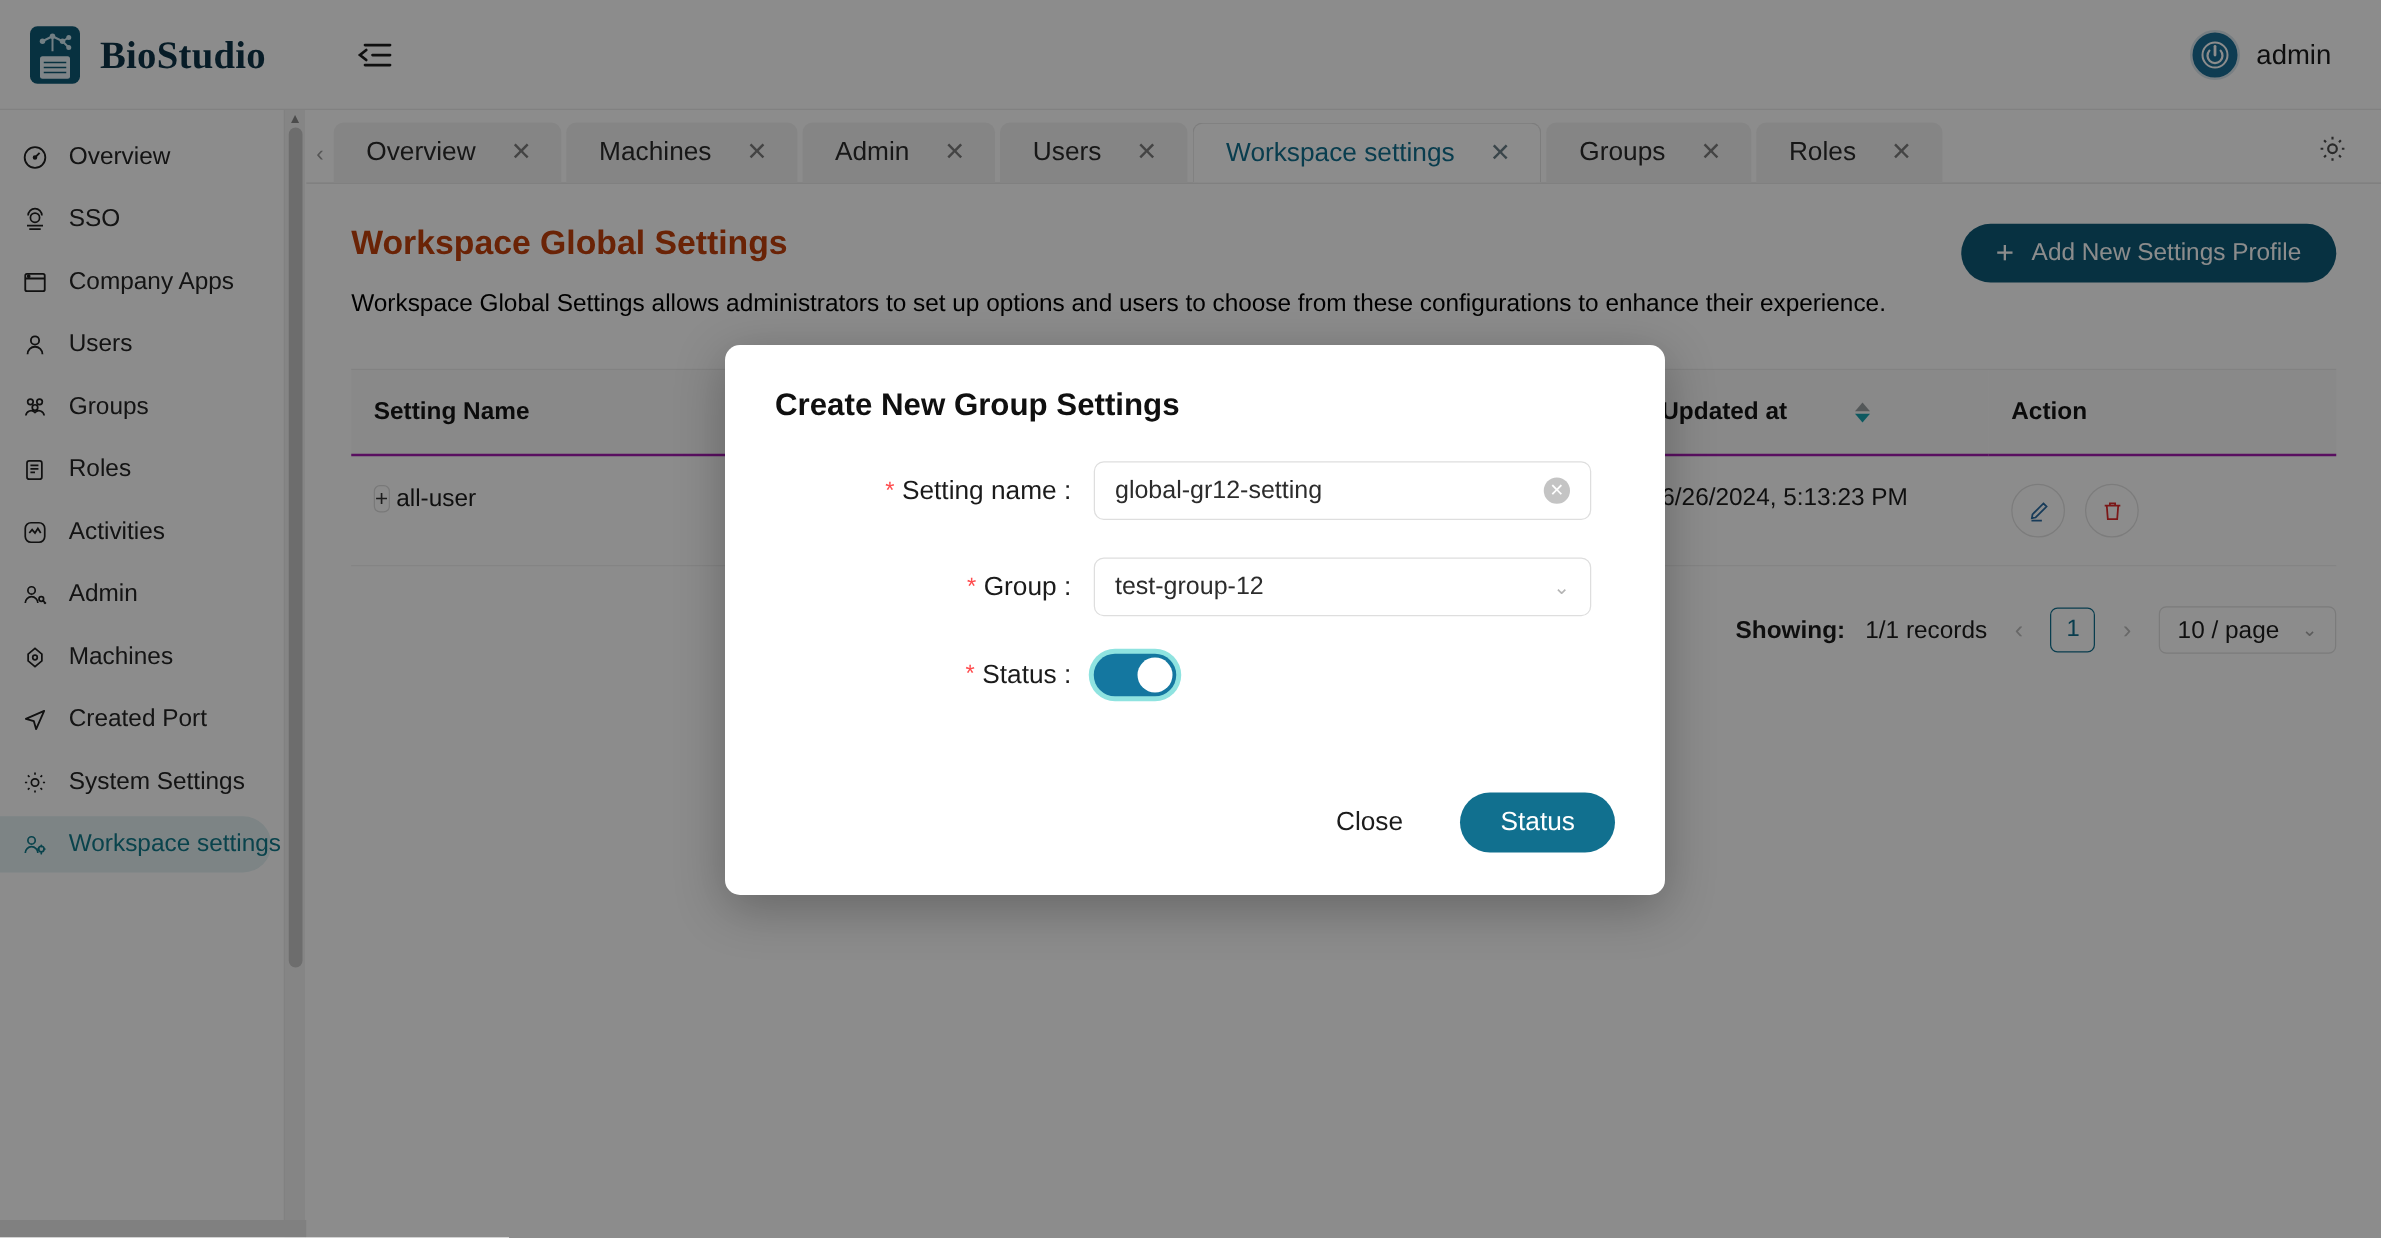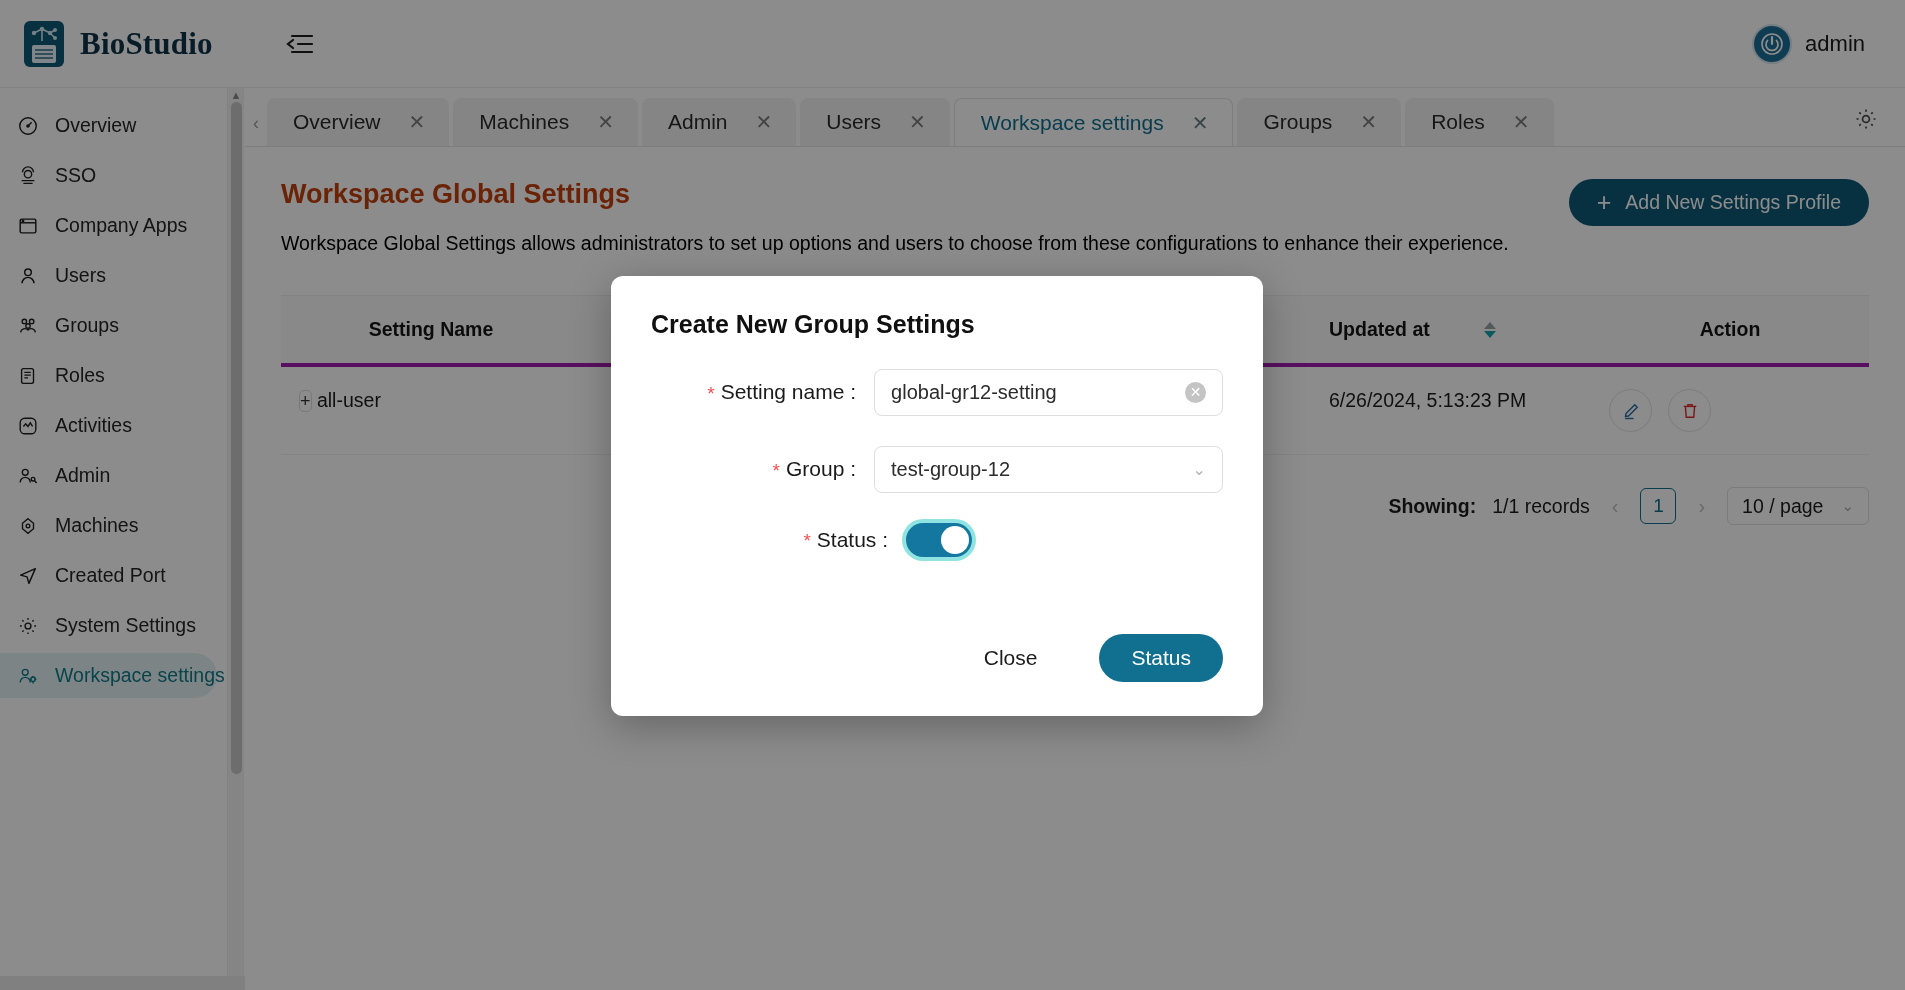--- a/index.html
+++ b/index.html
@@ -121,22 +121,22 @@
     background: #0d5977; color: #ffffff; font-size: 19.5px;
     display: flex; align-items: center; gap: 14px; cursor: pointer;
     font-family: "Liberation Sans", sans-serif;
   }
   #add-btn .plus { font-size: 25px; line-height: 1; font-weight: 400; }
 
   
   #table-wrap { margin-top: 40px; border-top: 1px solid #ededed; }
   table { width: 100%; border-collapse: collapse; }
   thead th {
-    background: #fafafa; text-align: center; font-size: 19.5px; font-weight: 700;
-    color: #151515; padding: 22px 18px; border-bottom: 4px solid #a21caf;
+    background: #fafafa; text-align: left; font-size: 19.5px; font-weight: 700;
+    color: #151515; padding: 22px 18px; border-bottom: 2px solid #a21caf;
     white-space: nowrap;
   }
   thead th.sortable > .th-inner { display: flex; align-items: center; gap: 54px; }
   .sorter { display: inline-flex; flex-direction: column; gap: 2px; line-height: 0; }
   .sorter .up   { width: 0; height: 0; border-left: 6px solid transparent; border-right: 6px solid transparent; border-bottom: 7px solid #9aa0a3; }
   .sorter .down { width: 0; height: 0; border-left: 6px solid transparent; border-right: 6px solid transparent; border-top: 7px solid #19a3b0; }
   tbody td {
     font-size: 19.5px; color: #1c1c1c; padding: 22px 18px;
     border-bottom: 1px solid #f0f0f0; vertical-align: top;
   }
@@ -167,25 +167,24 @@
   #page-size {
     height: 38px; min-width: 140px; border: 1px solid #e0e0e0; border-radius: 6px;
     display: flex; align-items: center; justify-content: space-between;
     padding: 0 14px; gap: 18px; color: #1c1c1c; cursor: pointer;
   }
   #page-size .caret { color: #a8a8a8; font-size: 15px; }
 
   
   #modal {
     position: absolute; z-index: 100;
-    left: 580px; top: 276px; width: 652px; height: 440px;
+    left: 580px; top: 276px; width: 752px; height: 440px;
     background: #ffffff; border-radius: 12px;
     box-shadow: 0 10px 40px rgba(0,0,0,.28);
     padding: 34px 40px 0 40px;
-    margin-left: 31px;
   }
   #modal-title { font-size: 25px; font-weight: 700; color: #101010; }
   .form-row { display: flex; align-items: center; margin-top: 30px; }
   .form-label {
     width: 255px; text-align: right; padding-right: 18px;
     font-size: 21px; color: #1b1b1b; white-space: nowrap;
   }
   .req { color: #ff4d4f; margin-right: 6px; font-size: 19px; vertical-align: middle; }
   .field {
     width: 398px; height: 47px; border: 1px solid #dedede; border-radius: 8px;
@@ -201,21 +200,21 @@
   #status-toggle {
     width: 66px; height: 34px; border-radius: 18px; background: #1477a0;
     box-shadow: 0 0 0 4px #8fe3e0; position: relative; cursor: pointer;
   }
   #status-toggle .knob {
     position: absolute; right: 3px; top: 3px;
     width: 28px; height: 28px; border-radius: 50%; background: #fff;
   }
   #modal-footer {
     position: absolute; right: 40px; bottom: 34px;
-    display: flex; align-items: flex-end; gap: 34px;
+    display: flex; align-items: flex-end; gap: 18px;
   }
   #close-btn {
     height: 48px; padding: 0 28px; border-radius: 24px;
     border: none; background: #ffffff; color: #1c1c1c;
     font-size: 21px; cursor: pointer; font-family: "Liberation Sans", sans-serif;
   }
   #submit-btn {
     height: 48px; padding: 0 32px; border-radius: 24px;
     border: none; background: #11708f; color: #ffffff;
     font-size: 21px; cursor: pointer; font-family: "Liberation Sans", sans-serif;

